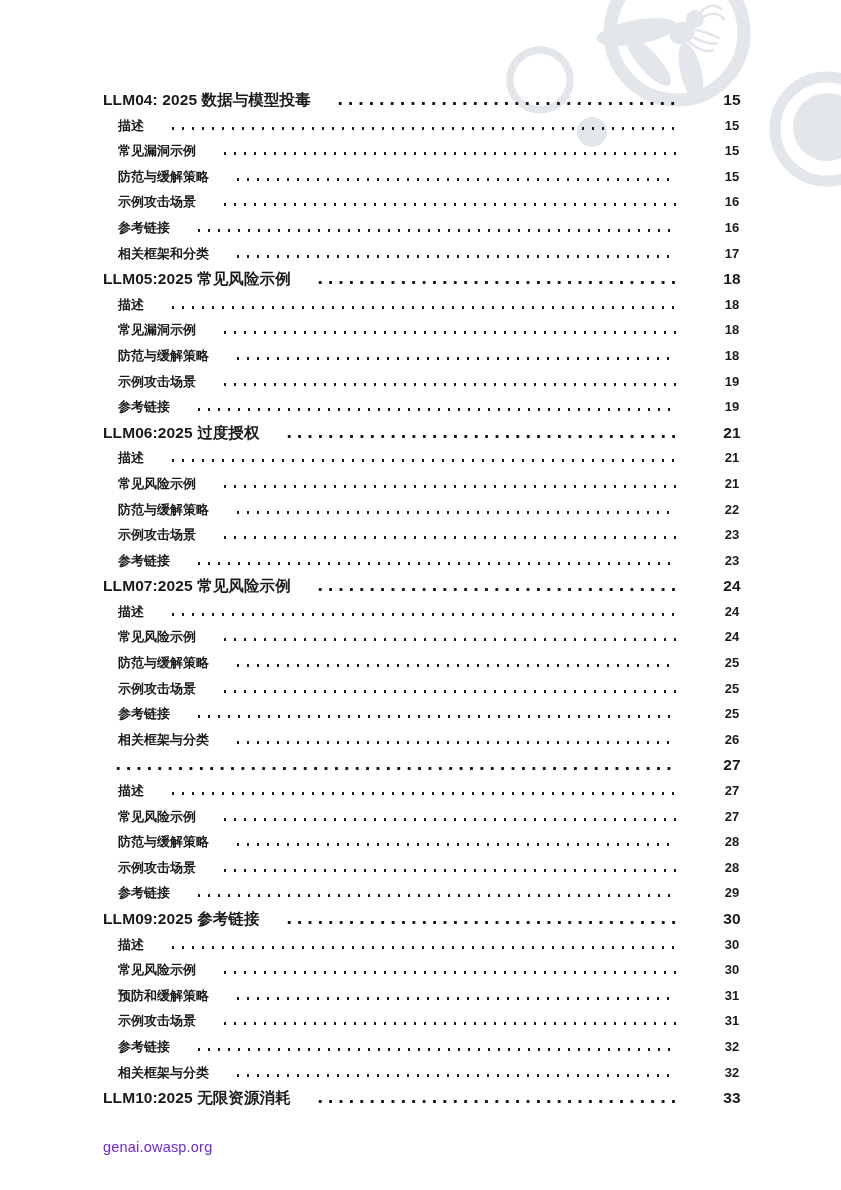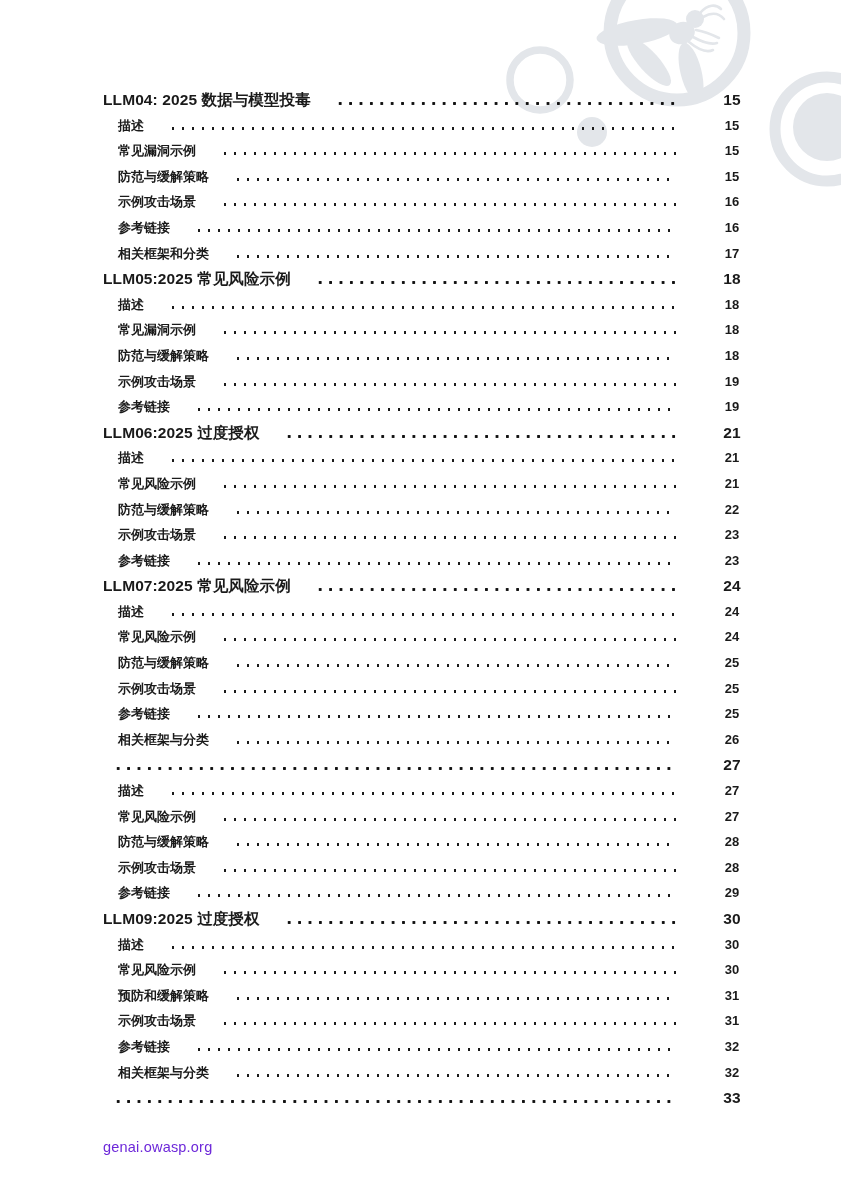--- a/index.html
+++ b/index.html
@@ -269,21 +269,21 @@
     <span>示例攻击场景</span>
     <span class="leader"></span>
     <span class="pagenum">28</span>
   </div>
     <div class="row item">
     <span>参考链接</span>
     <span class="leader"></span>
     <span class="pagenum">29</span>
   </div>
     <div class="row section">
-    <span>LLM09:2025 过度授权</span>
+    <span>LLM09:2025 参考链接</span>
     <span class="leader"></span>
     <span class="pagenum">30</span>
   </div>
     <div class="row item">
     <span>描述</span>
     <span class="leader"></span>
     <span class="pagenum">30</span>
   </div>
     <div class="row item">
     <span>常见风险示例</span>
@@ -304,20 +304,21 @@
     <span>参考链接</span>
     <span class="leader"></span>
     <span class="pagenum">32</span>
   </div>
     <div class="row item">
     <span>相关框架与分类</span>
     <span class="leader"></span>
     <span class="pagenum">32</span>
   </div>
     <div class="row section">
+    <span>LLM10:2025 无限资源消耗</span>
     <span class="leader"></span>
     <span class="pagenum">33</span>
   </div>
   </main>
 
 <footer class="footer">
   <span>genai.owasp.org</span>
 </footer>
 
 </body></html>

